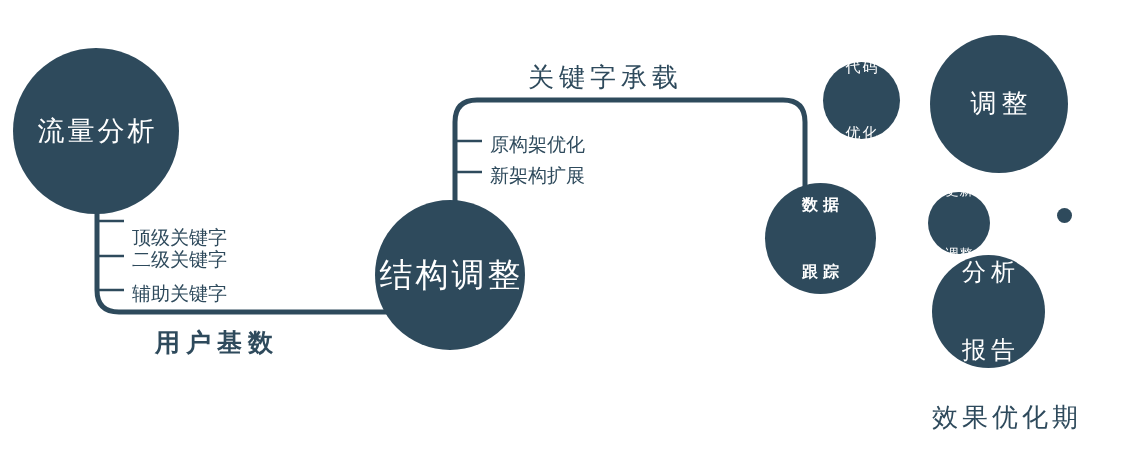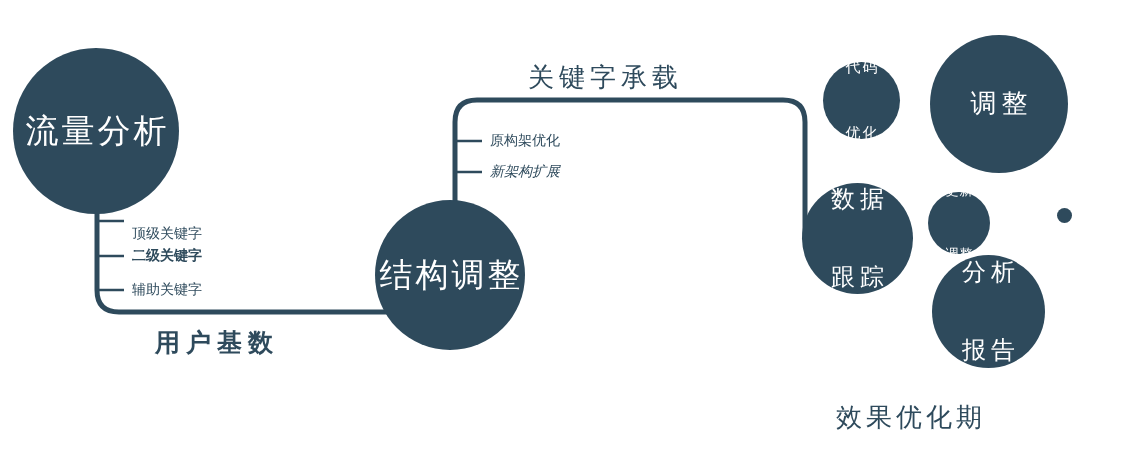--- a/index.html
+++ b/index.html
@@ -25,62 +25,62 @@
     flex-direction: column;
     align-items: center;
     justify-content: center;
     text-align: left;
     z-index: 1;
     line-height: 1.3;
     font-weight: 500;
     gap: 46px;
   }
 
-  .c-traffic   { left: 13px;  top: 48px;  width: 166px; height: 166px; font-size: 33px; letter-spacing: 3px; text-indent: 3px; }
+  .c-traffic   { left: 13px;  top: 48px;  width: 166px; height: 166px; font-size: 27px; letter-spacing: 3px; text-indent: 3px; }
   .c-structure { left: 375px; top: 200px; width: 150px; height: 150px; font-size: 33px; letter-spacing: 3px; text-indent: 3px; }
-  .c-tracking  { left: 802px; top: 183px; width: 111px; height: 111px; font-size: 24px; letter-spacing: 5px; text-indent: 5px; }
+  .c-tracking  { left: 765px; top: 183px; width: 111px; height: 111px; font-size: 16px; letter-spacing: 5px; text-indent: 5px; font-weight: bold; }
   .c-code      { left: 823px; top: 62px;  width: 77px;  height: 77px;  font-size: 15px; letter-spacing: 2px; text-indent: 2px; }
   .c-link      { left: 930px; top: 35px;  width: 138px; height: 138px; font-size: 26px; letter-spacing: 5px; text-indent: 5px; }
   .c-update    { left: 928px; top: 192px; width: 62px;  height: 62px;  font-size: 13px; letter-spacing: 1px; text-indent: 1px; }
   .c-report    { left: 932px; top: 255px; width: 113px; height: 113px; font-size: 24px; letter-spacing: 5px; text-indent: 5px; }
 
   .dot {
     position: absolute;
     left: 1057px; top: 208px;
     width: 15px; height: 15px;
     border-radius: 50%;
     background: var(--primary);
     z-index: 1;
   }
 
   .tick-label {
     position: absolute;
-    font-size: 14px;
+    font-size: 19px;
     color: var(--primary);
     z-index: 1;
     white-space: nowrap;
   }
   .tl-1 { left: 132px; top: 212px; margin-top: 13px; }
-  .tl-2 { left: 132px; top: 247px; font-weight: bold; }
+  .tl-2 { left: 132px; top: 247px; }
   .tl-3 { left: 132px; top: 281px; }
   .tm-1 { left: 490px; top: 132px; }
-  .tm-2 { left: 490px; top: 163px; font-style: italic; }
+  .tm-2 { left: 490px; top: 163px; }
 
   .edge-label {
     position: absolute;
     color: var(--primary);
     z-index: 1;
     white-space: nowrap;
   }
   .el-user-base     { left: 155px; top: 326px; font-size: 25px; font-weight: bold; letter-spacing: 6px; }
   .el-keyword-carry { left: 528px; top: 60px;  font-size: 26px; font-weight: 500; letter-spacing: 5px; }
 
   .caption {
     position: absolute;
-    left: 836px; top: 400px;
+    left: 932px; top: 400px;
     font-size: 26px;
     font-weight: 500;
     color: var(--primary);
     letter-spacing: 4px;
     z-index: 1;
     white-space: nowrap;
   }
 </style>
 </head>
 <body>

